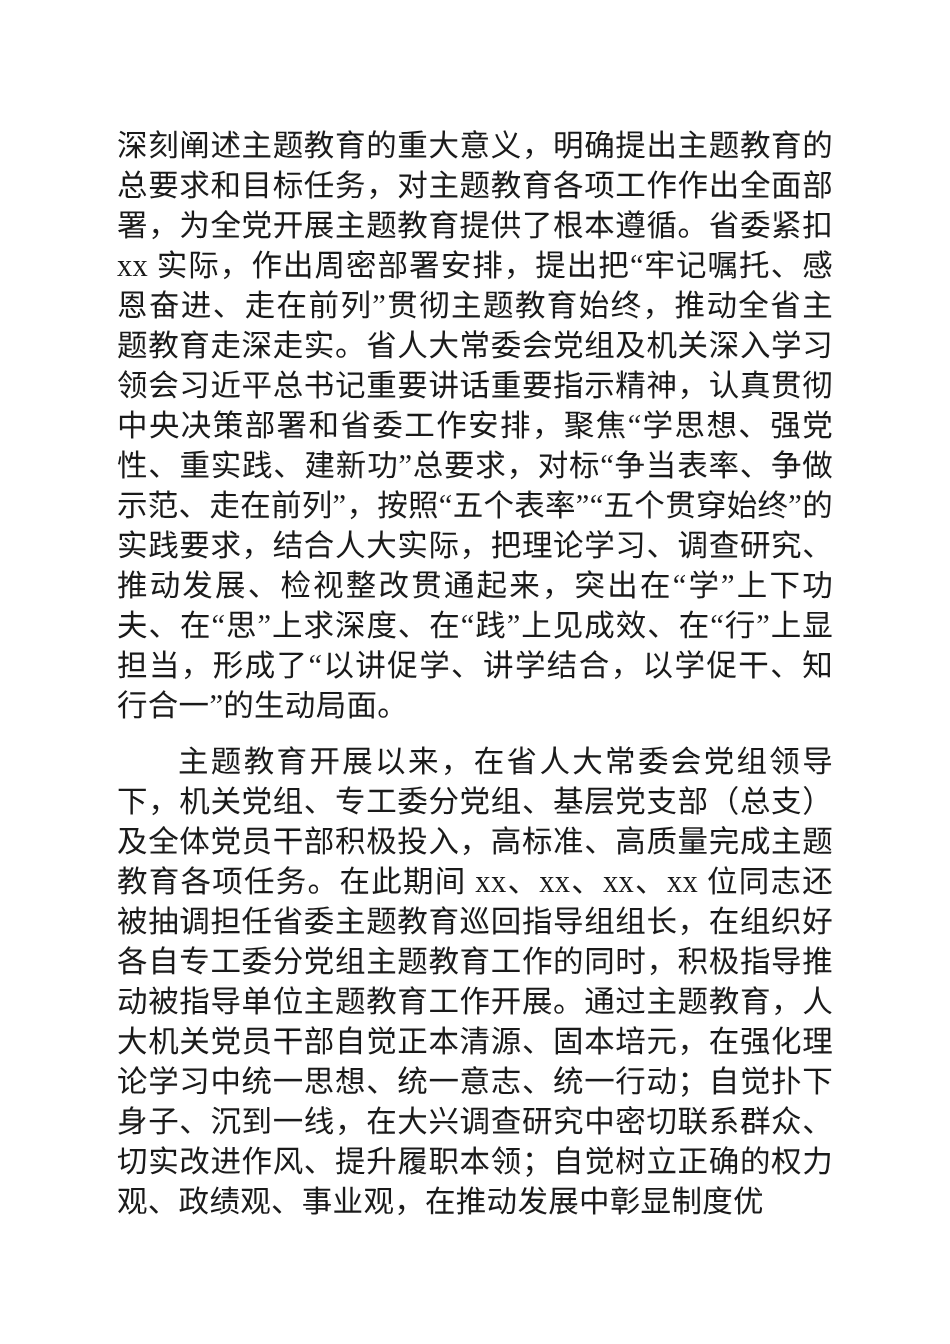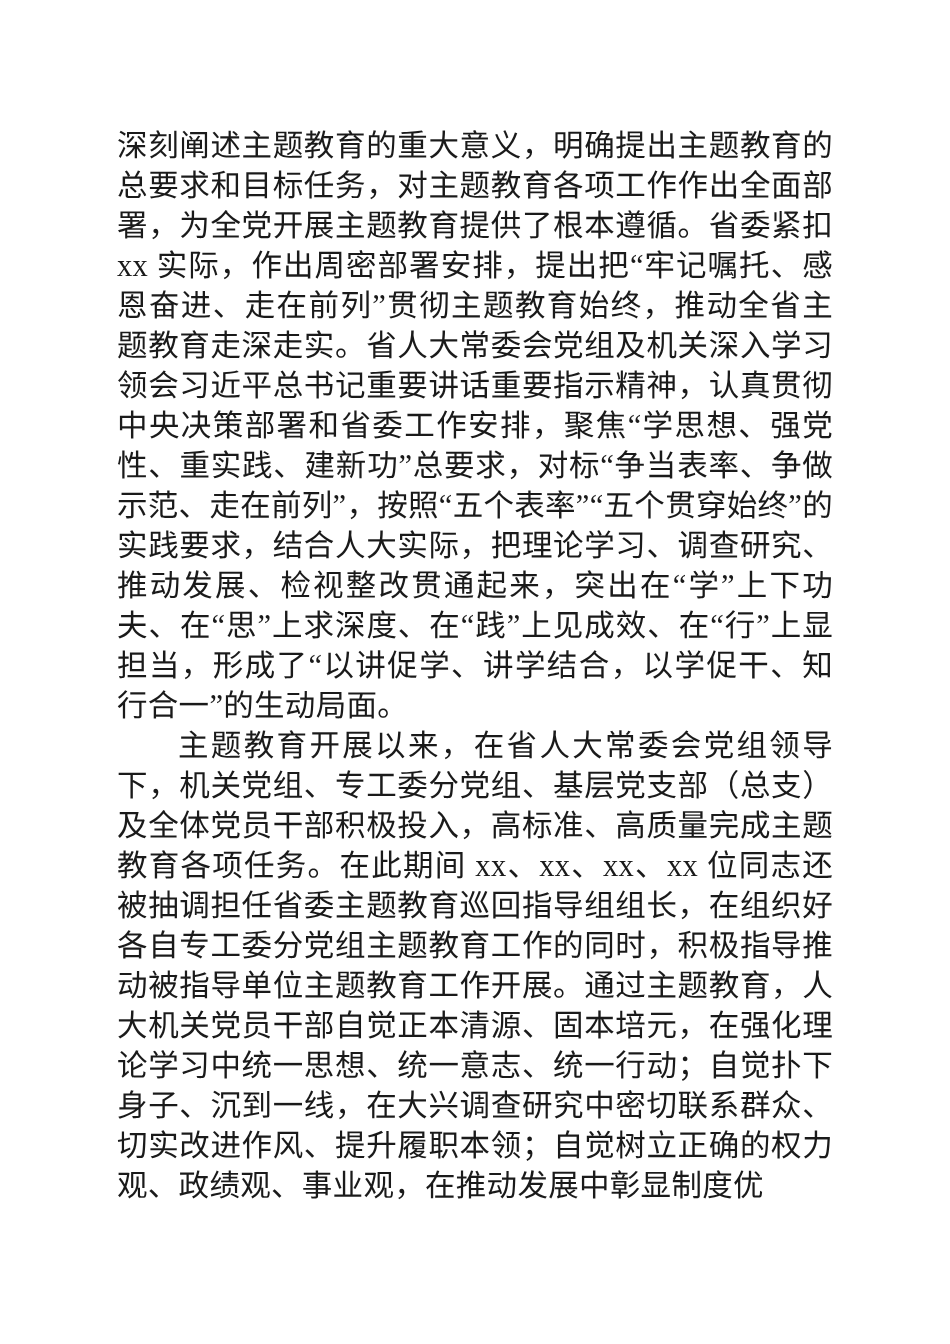--- a/index.html
+++ b/index.html
@@ -48,21 +48,21 @@
     word-break: break-all;
     -webkit-font-smoothing: antialiased;
   }
 
   .para.indent {
     text-indent: 2em;
   }
 
   
   .para + .para {
-    margin-top: 0;
+    margin-top: 16px;
   }
 
   .footer-zone {
     position: absolute;
     left: 117px;
     right: 117px;
     bottom: 0;
     height: 150px;
   }
 </style>

